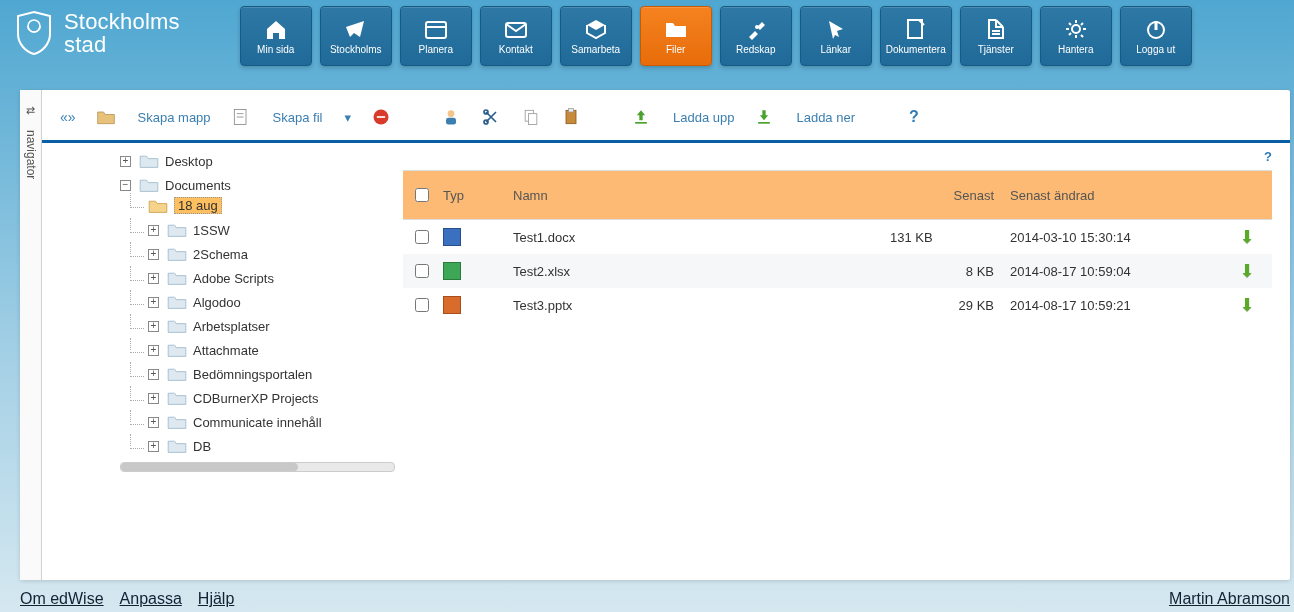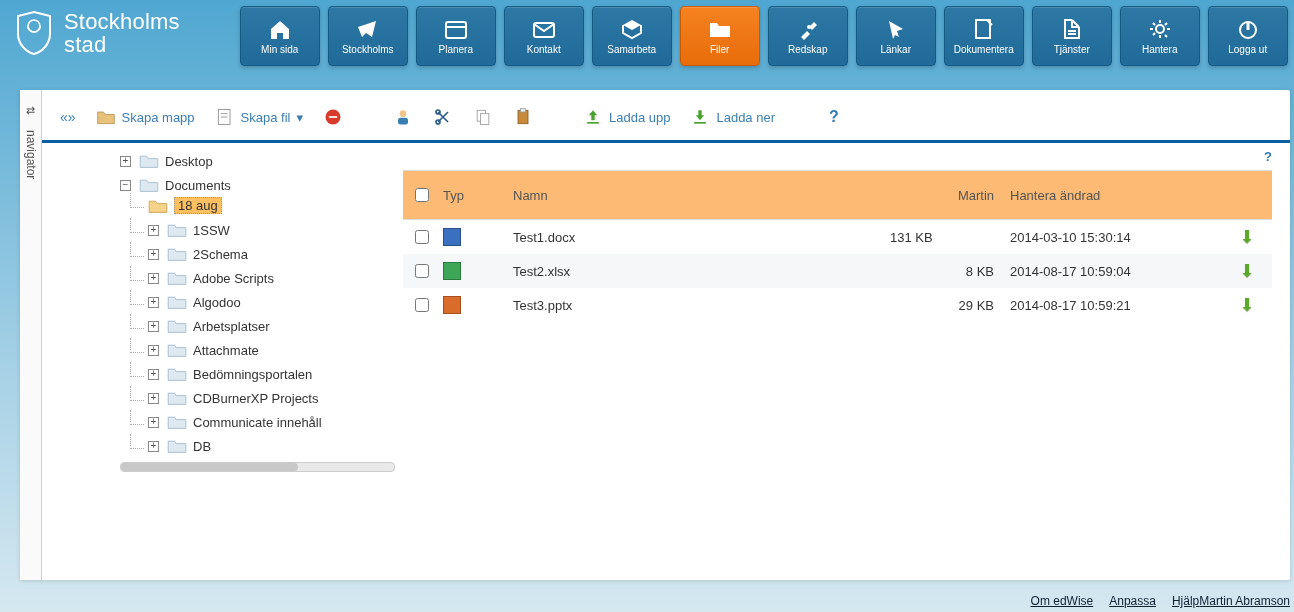--- a/index.html
+++ b/index.html
@@ -27,21 +27,21 @@
     color: #fff;
     margin-right: 60px;
     margin-top: 4px;
   }
   .brand svg { margin-right: 10px; }
   .brand-text { font-size: 22px; line-height: 1.05; font-weight: 400; letter-spacing: .2px;}
   .brand-text .sub { display:block; }
 
   .topnav { display: flex; gap: 8px; }
   .nav-btn {
-    width: 80px; height: 60px;
+    width: 72px; height: 60px;
     background: linear-gradient(to bottom,#2E78A6,#1F6A98);
     border: 1px solid #155b86;
     border-radius: 4px;
     color: #fff;
     display: flex; flex-direction: column; align-items: center; justify-content: center;
     gap: 4px;
     cursor: pointer;
     font-size: 10px;
     text-align: center;
     box-shadow: 0 1px 0 rgba(255,255,255,.15) inset, 0 2px 4px rgba(0,0,0,.2);
@@ -80,21 +80,21 @@
     padding: 12px 18px 8px 18px;
     display: flex;
     flex-direction: column;
   }
 
   .toolbar {
     display: flex; align-items: center; gap: 20px;
     height: 30px;
   }
   .toolbar .chevrons { color:#3b7fb2; font-size:14px; cursor:pointer; }
-  .tb-item { display:flex; align-items:center; gap:6px; color:#3b7fb2; cursor:pointer; }
+  .tb-item { display:flex; align-items:center; gap:22px; color:#3b7fb2; cursor:pointer; }
   .tb-item svg, .tb-icon svg { width:20px; height:20px; }
   .tb-icon { cursor:pointer; display:flex; align-items:center; }
   .tb-spacer { flex:1; }
   .help-dot { color:#2f7bb5; font-weight:bold; font-size:16px; cursor:pointer;}
 
   .blue-bar { height:3px; background:#0a5ea3; margin:8px -18px 0 -18px; }
 
   .content {
     flex:1; display:flex; margin-top:6px; overflow:hidden;
   }
@@ -157,21 +157,21 @@
 
   .tree-scroll {
     height:10px; background:#e9e9e9; border:1px solid #ccc; border-radius:4px;
     margin:0 0 4px 0; position:relative;
   }
   .tree-scroll .thumb{ position:absolute; left:0; top:0; height:100%; width:65%; background:#c8c8c8; border-radius:4px;}
 
   
   .footer {
     position:absolute; left:20px; bottom:4px; width:1270px;
-    display:flex; justify-content:flex-end; font-size:12px;
+    display:flex; justify-content:space-between; font-size:16px;
     color:#123;
   }
   .footer a { color:#123; text-decoration:underline; margin-right:16px; cursor:pointer;}
   .footer a:last-child{margin-right:0;}
 </style>
 </head>
 <body>
 
 <div class="header">
   <div class="brand">
@@ -500,22 +500,22 @@
               <col>
               <col class="col-size">
               <col class="col-mod">
               <col class="col-dl">
           </colgroup>
           <thead>
             <tr>
               <th><input type="checkbox" style=""></th>
               <th>Typ</th>
               <th>Namn</th>
-              <th style="text-align:right;">Martin</th>
-              <th>Hantera ändrad</th>
+              <th style="text-align:right;">Senast</th>
+              <th>Senast ändrad</th>
               <th></th>
             </tr>
           </thead>
           <tbody id="file-rows">
               <tr>
                 <td><input type="checkbox" style=""></td>
                 <td><span class="file-ico ico-docx"></span></td>
                 <td>Test1.docx</td>
                 <td style="text-align:left">131 KB</td>
                 <td>2014-03-10 15:30:14</td>

